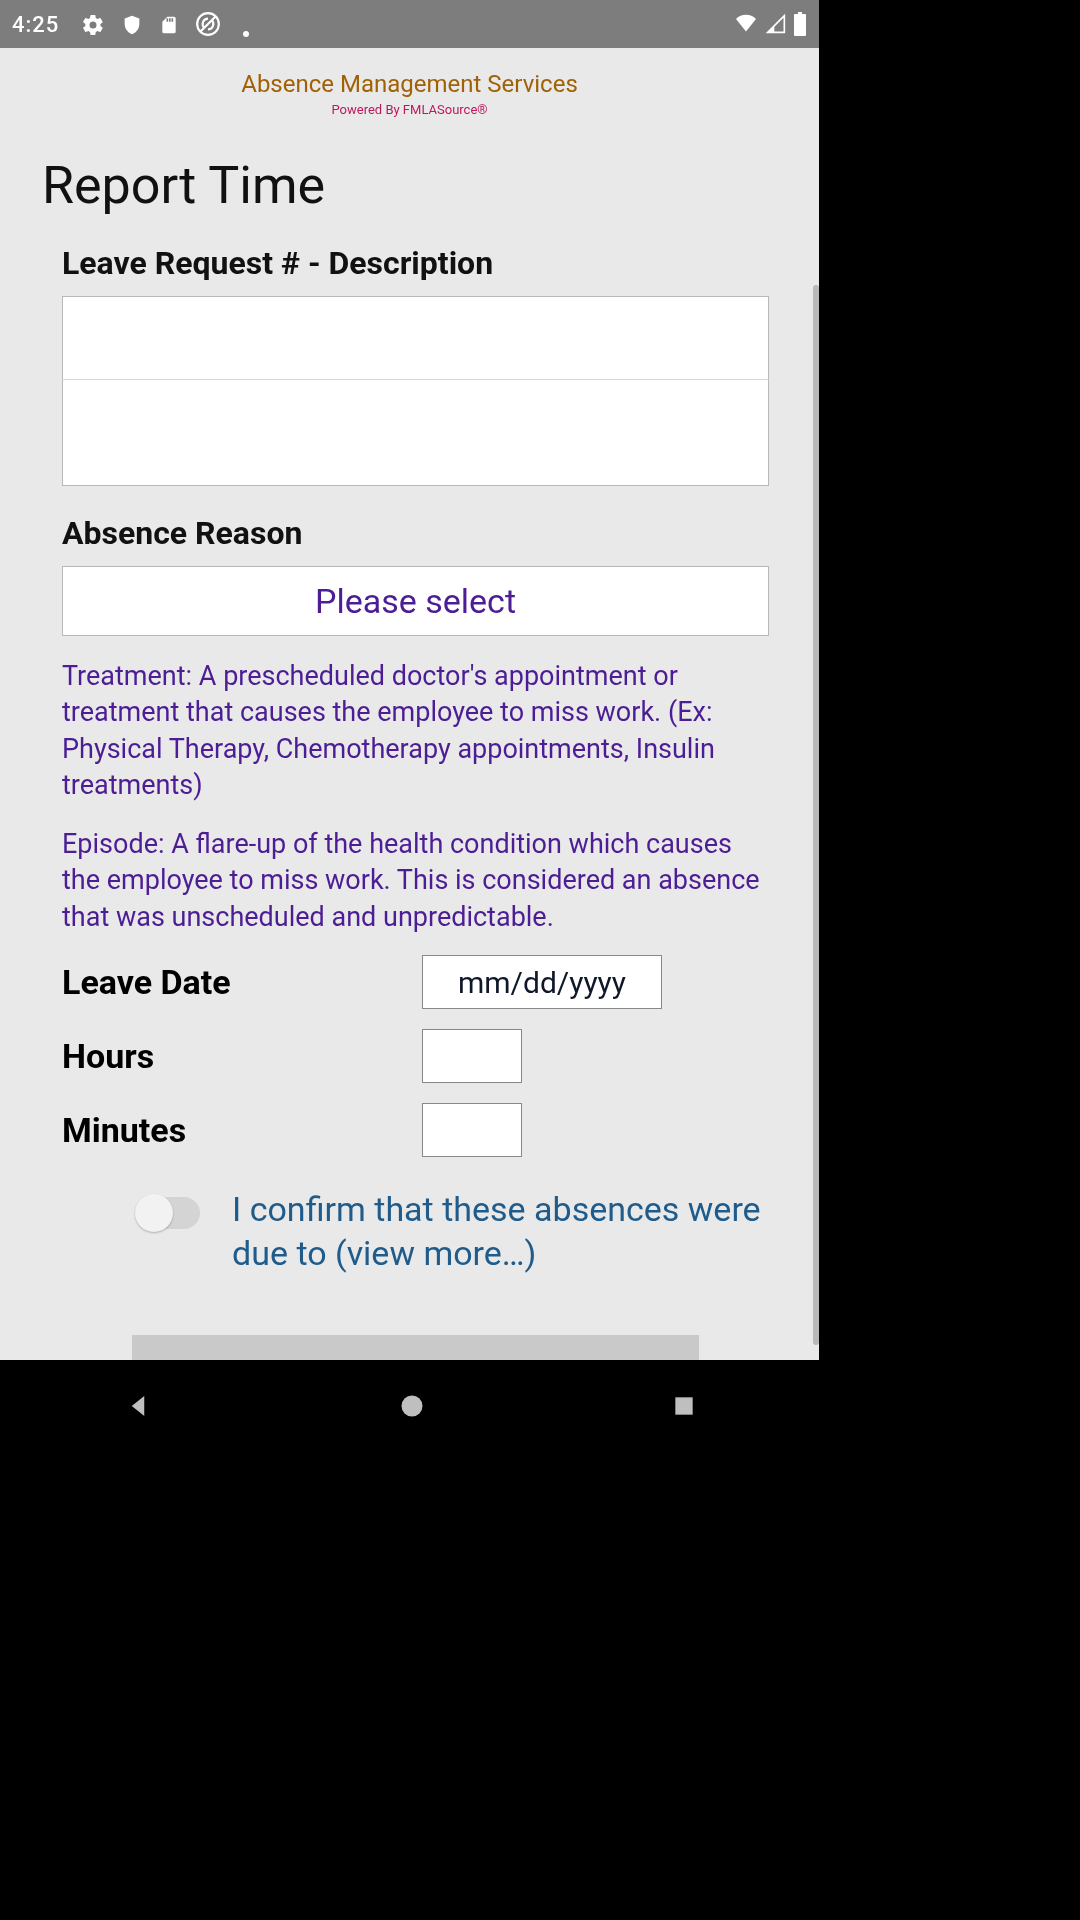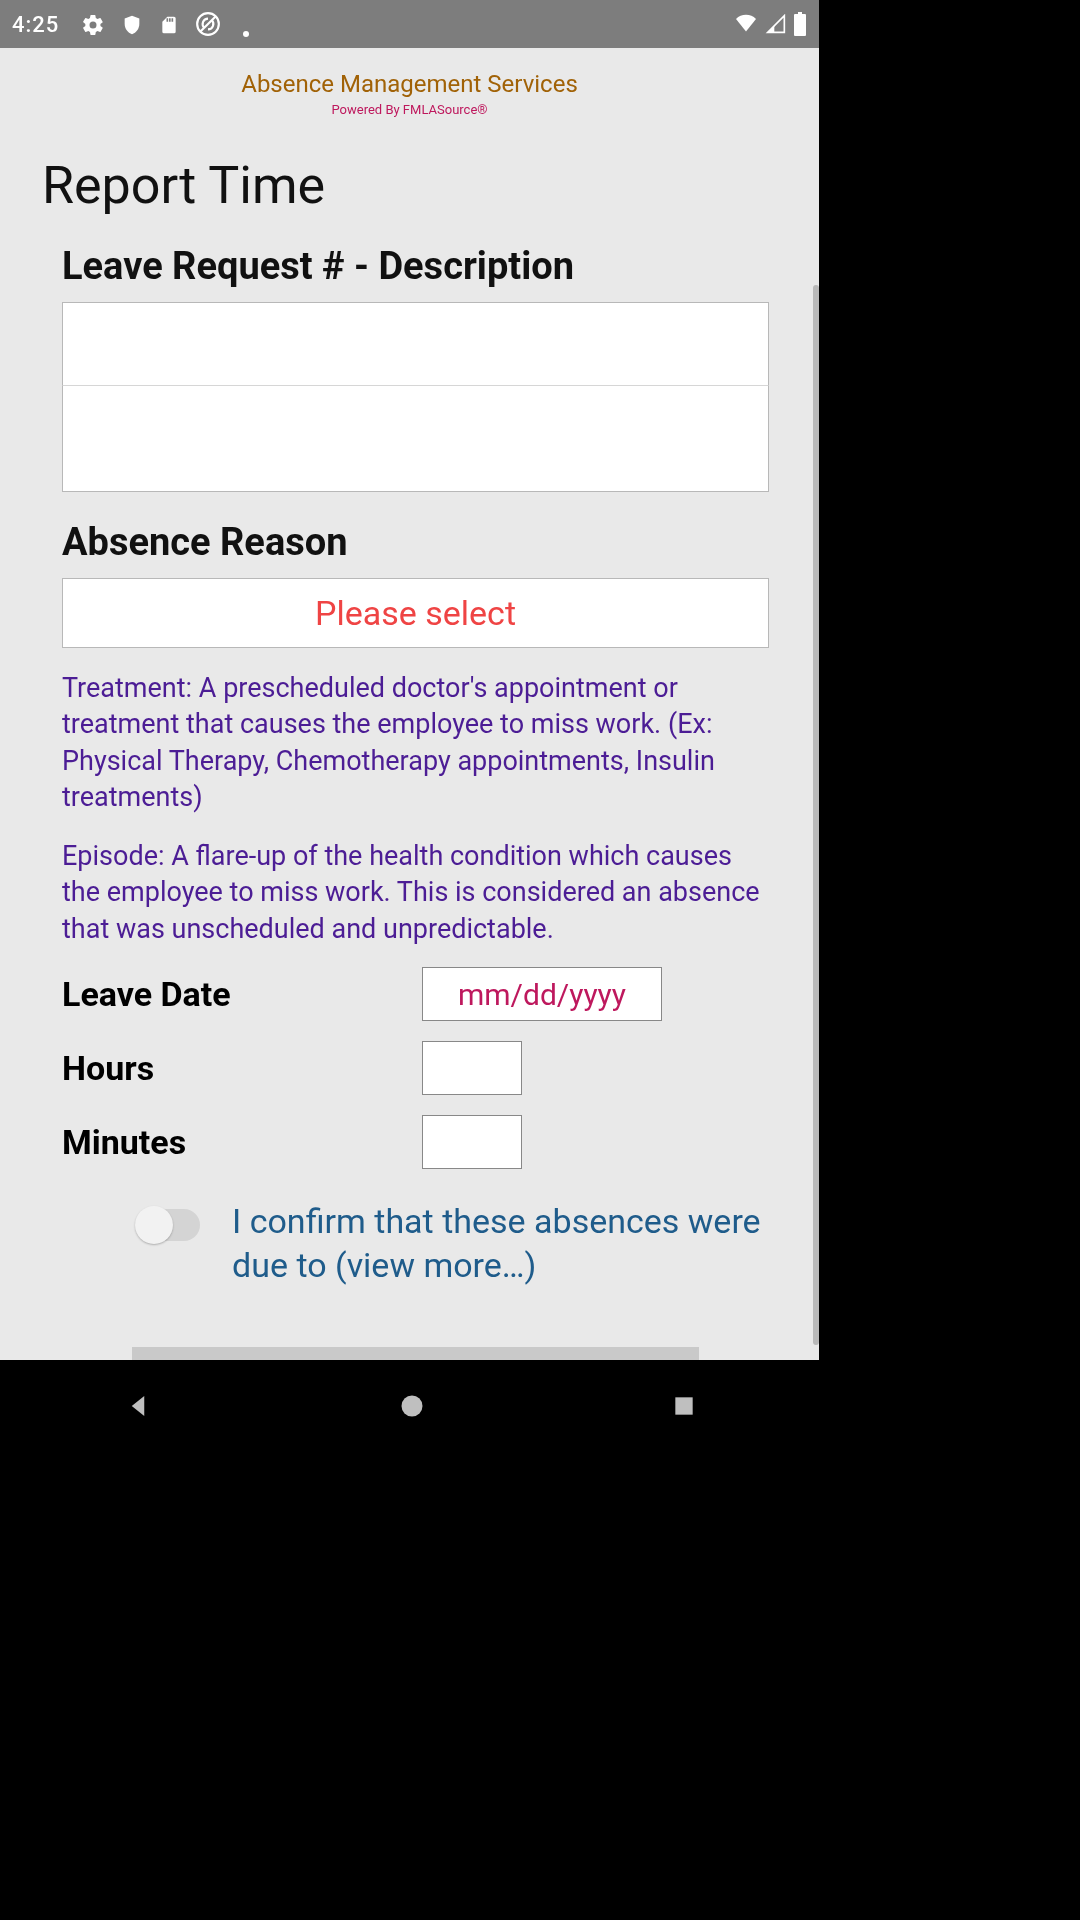--- a/index.html
+++ b/index.html
@@ -15,30 +15,30 @@
   .status-right { position: absolute; right: 12px; display: flex; align-items: center; gap: 6px; }
   
   .app-header { text-align: center; padding: 22px 0 8px; }
   .app-title { color: #a16207; font-size: 24px; font-weight: 400; }
   .app-sub  { color: #be185d; font-size: 13px; margin-top: 4px; }
   
   .content { flex: 1; overflow-y: auto; padding: 30px 30px 0 42px; position: relative; }
   .scroll-edge { position: absolute; right: 0; top: 160px; width: 6px; height: 1060px; background: #b9b9b9; border-radius: 3px; }
   .page-title { font-size: 52px; font-weight: 400; color: #111; margin-bottom: 28px; }
   .section { padding: 0 20px; }
-  .label { font-size: 38px; font-weight: 700; color: #111; margin-top: 12px; margin-bottom: 14px; }
+  .label { font-size: 32px; font-weight: 700; color: #111; margin-top: 12px; margin-bottom: 14px; }
   .box { width: 100%; background: #fff; border: 1px solid #b8b8b8; }
   .desc-box-top { height: 84px; border-bottom: 1px solid #d6d6d6; }
   .desc-box-bottom { height: 106px; border-top: none; }
-  .select-box { height: 70px; display: flex; align-items: center; justify-content: center; font-size: 34px; color: #ef4444; }
+  .select-box { height: 70px; display: flex; align-items: center; justify-content: center; font-size: 34px; color: #4c1d95; }
   .help-text { font-size: 27px; line-height: 1.35; color: #4c1d95; margin-top: 22px; }
   .help-text.p2 { margin-top: 22px; margin-bottom: 16px; }
   .row { display: flex; align-items: center; margin-top: 20px; }
   .row .rlabel { font-size: 34px; font-weight: 700; width: 360px; }
-  .date-input { width: 240px; height: 54px; border: 1px solid #888; background: #fff; font-size: 30px; text-align: center; display: flex; align-items: center; justify-content: center; color: #be185d; }
+  .date-input { width: 240px; height: 54px; border: 1px solid #888; background: #fff; font-size: 30px; text-align: center; display: flex; align-items: center; justify-content: center; color: #0f172a; }
   .small-input { width: 100px; height: 54px; border: 1px solid #888; background: #fff; }
   .confirm-row { display: flex; align-items: flex-start; gap: 32px; padding: 30px 20px 0 96px; }
   .toggle { width: 62px; height: 32px; background: #d4d4d4; border-radius: 16px; position: relative; flex-shrink: 0; margin-top: 10px; }
   .toggle-knob { width: 38px; height: 38px; background: #f2f2f2; border-radius: 50%; position: absolute; left: -3px; top: -3px; box-shadow: 0 1px 2px rgba(0,0,0,.25); }
   .confirm-text { font-size: 34px; color: #1f5c8b; line-height: 1.3; }
   .submit-wrap { padding: 60px 90px 0; }
   .submit-btn { width: 100%; height: 70px; background: #c9c9c9; color: #fff; font-size: 34px; font-weight: 600; letter-spacing: 2px; border: none; display: flex; align-items: flex-end; justify-content: center; padding-bottom: 2px; overflow: hidden; }
   
   .nav-bar { height: 96px; background: #000; display: flex; align-items: center; justify-content: space-around; }
   .nav-icon svg { fill: #bfbfbf; }

